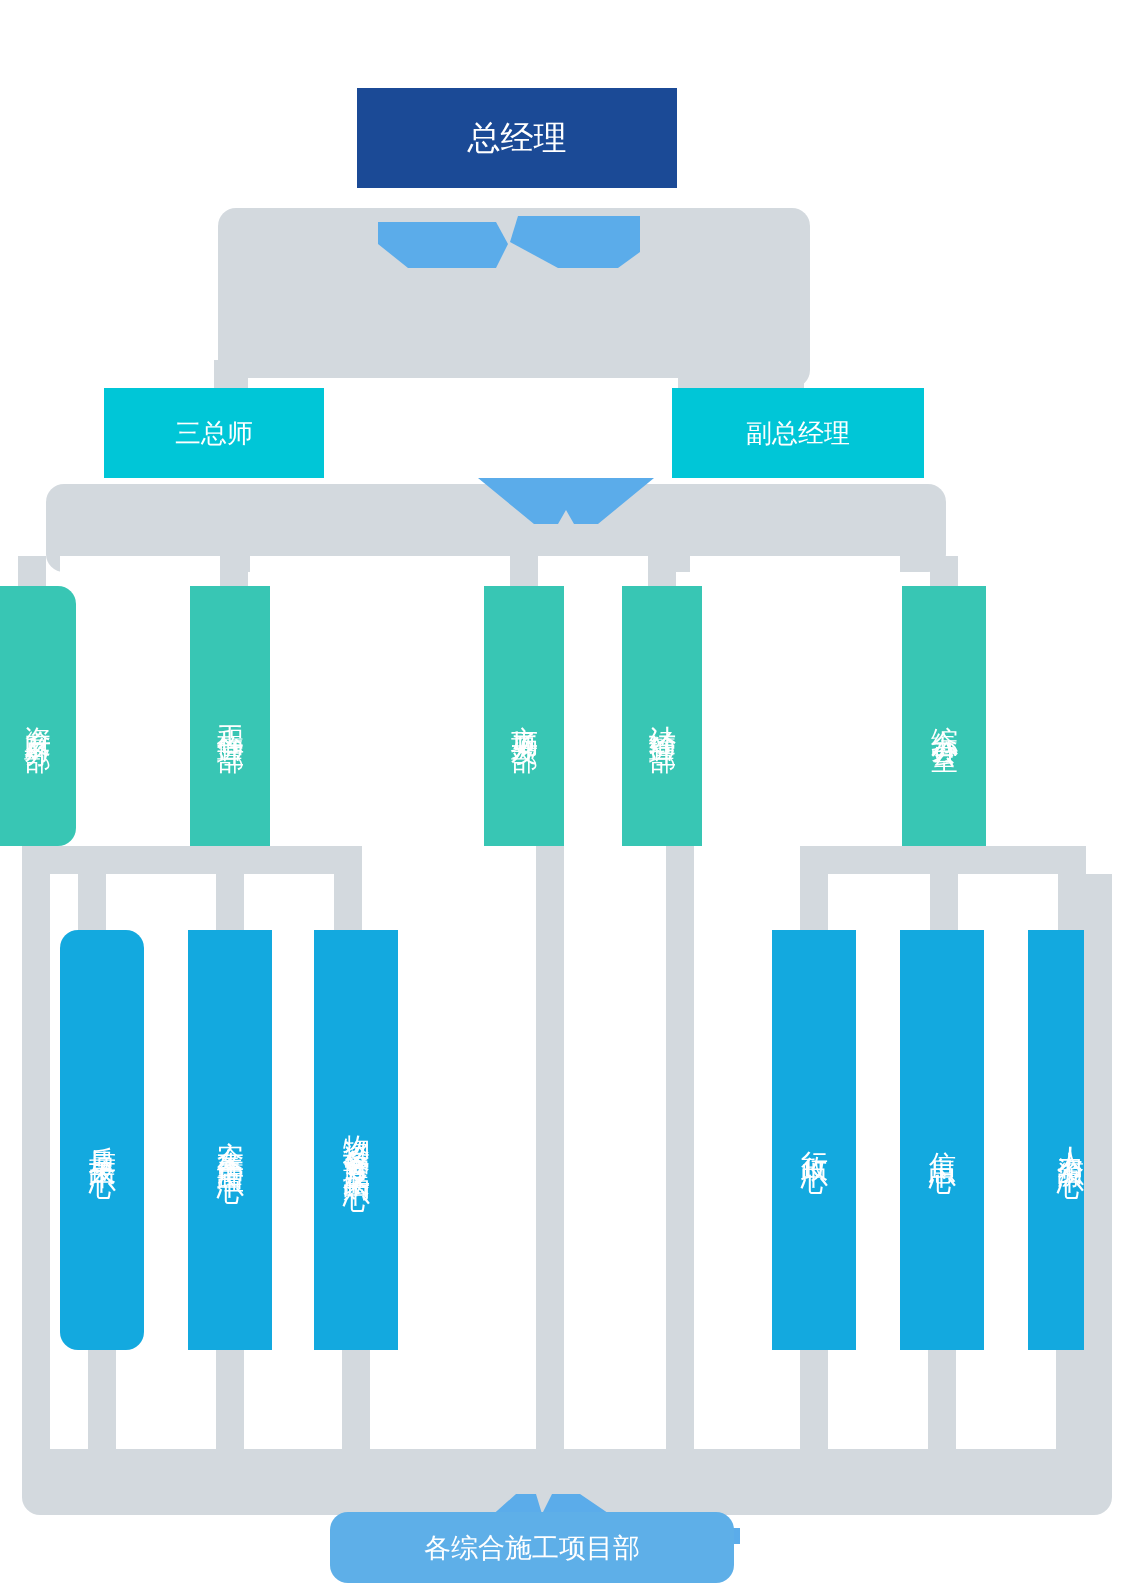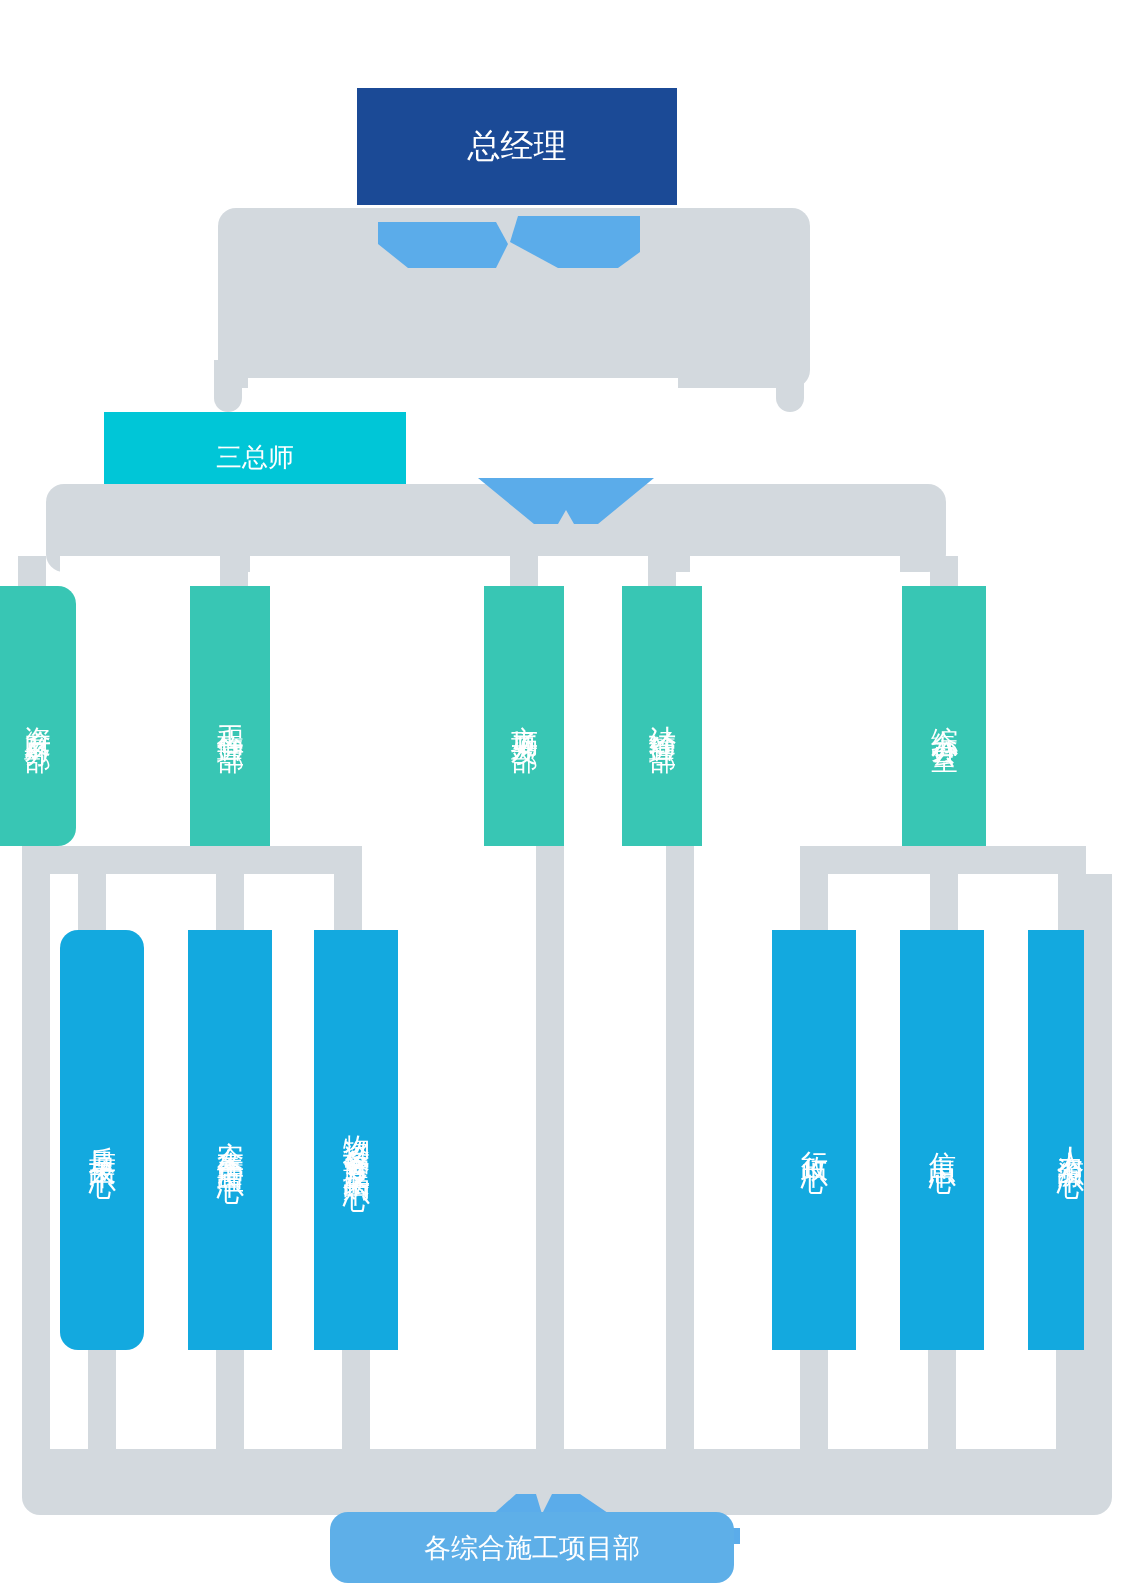--- a/index.html
+++ b/index.html
@@ -95,26 +95,29 @@
   <div class="stem" style="left:214px; top:360px; width:28px; height:52px;"></div>
   <div class="stem" style="left:776px; top:360px; width:28px; height:52px;"></div>
 
   <svg class="arrow" style="left:378px; top:222px; width:260px; height:46px; background:none;" viewBox="0 0 260 46">
     <polygon points="0,0 118,0 130,22 118,46 30,46 0,22" fill="#5BACEA"></polygon>
   </svg>
   <svg class="arrow" style="left:510px; top:216px; width:130px; height:52px; background:none;" viewBox="0 0 130 52">
     <polygon points="8,0 130,0 130,36 108,52 48,52 0,26" fill="#5BACEA"></polygon>
   </svg>
 
-  <div class="node node-h lvl1" style="left:357px; top:88px; width:320px; height:117px;">
+  <div class="node node-h lvl1" style="left:357px; top:88px; width:320px; height:100px;">
     <span>总经理</span>
   </div>
 
-  <div class="node node-h lvl2" style="left:104px; top:388px; width:302px; height:90px;margin-top:24px;">
+  <div class="node node-h lvl2" style="left:104px; top:388px; width:220px; height:90px;">
     <span>三总师</span>
+  </div>
+  <div class="node node-h lvl2" style="left:672px; top:388px; width:252px; height:90px;">
+    <span>副总经理</span>
   </div>
 
   <div class="conn r-all" style="left:46px; top:484px; width:900px; height:88px;"></div>
 
   <div class="conn" style="left:60px; top:556px; width:160px; height:40px; background:#ffffff;"></div>
   <div class="conn" style="left:250px; top:556px; width:415px; height:40px; background:#ffffff;"></div>
   <div class="conn" style="left:690px; top:556px; width:210px; height:40px; background:#ffffff;"></div>
 
   <div class="stem" style="left:18px;  top:556px; width:28px; height:60px;"></div>
   <div class="stem" style="left:220px; top:556px; width:28px; height:60px;"></div>

